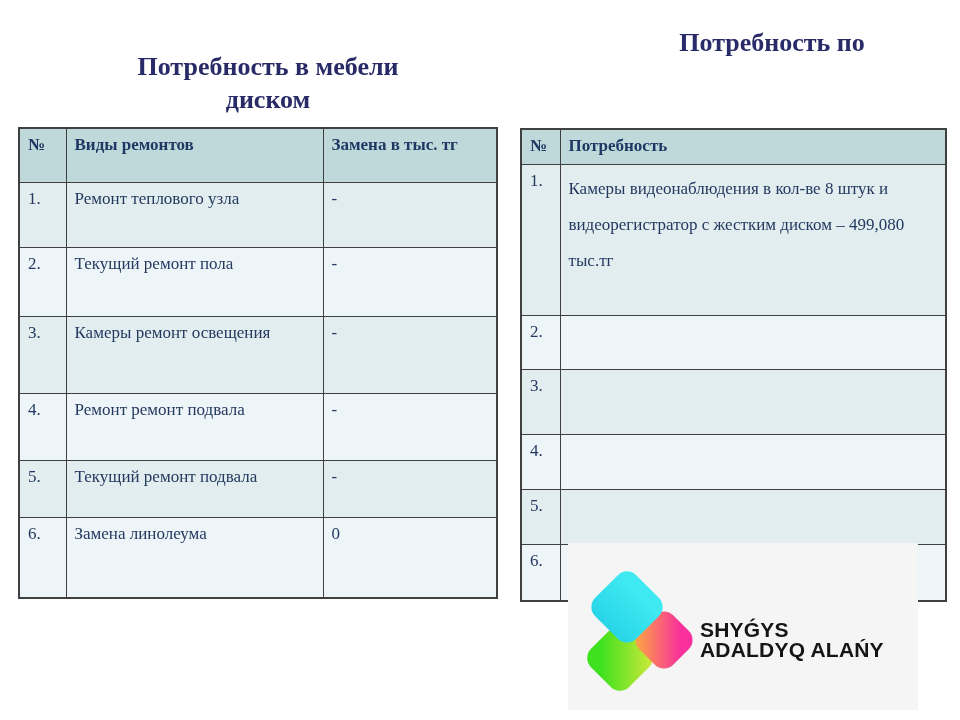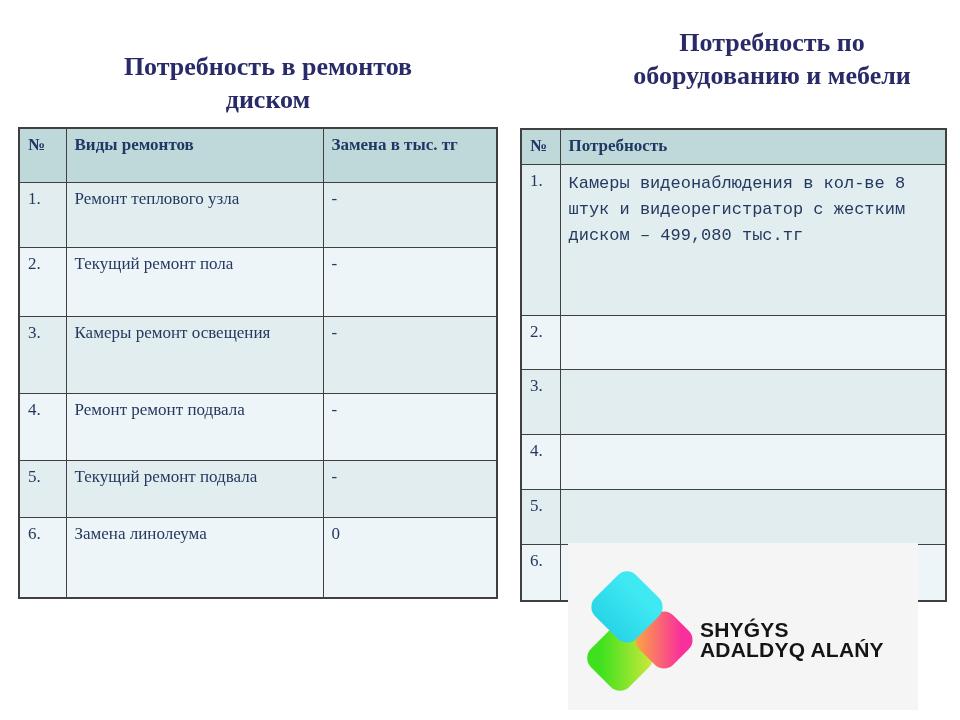--- a/index.html
+++ b/index.html
@@ -46,21 +46,21 @@
     padding:6px 8px 4px 8px;
     overflow:hidden;
   }
   .data-table thead th{
     background:var(--header-bg);
     font-weight:bold;
     color:#1f3864;
   }
   .data-table tbody tr.odd td{background:var(--row-odd);}
   .data-table tbody tr.even td{background:var(--row-even);}
-  #equipment-table td.need-cell{line-height:26px;padding-right:26px;font-family:Liberation Mono, monospace;}
+  #equipment-table td.need-cell{line-height:36px;padding-right:26px;}
 
   #logo{
     position:absolute;
     left:568px;top:543px;
     width:350px;height:167px;
     background:var(--logo-bg);
     z-index:5;
   }
   .diamond{
     position:absolute;
@@ -92,27 +92,26 @@
     letter-spacing:0.2px;
     color:var(--logo-text);
     white-space:nowrap;
     margin-top:20px;
   }
 </style>
 </head>
 <body>
 
 <div class="slide-title" id="left-title">
-  <span>Потребность в ремонтов</span><br>
+  <span>Потребность в мебели</span><br>
   <span>диском</span>
 </div>
 
 <div class="slide-title" id="right-title">
   <span>Потребность по</span><br>
-  <span>оборудованию и мебели</span>
 </div>
 
 <table class="data-table" id="repairs-table">
   <colgroup>
       <col style="width:47px">
       <col style="width:257px">
       <col style="width:174px">
     </colgroup>
   <thead>
     <tr style="height:54px">

